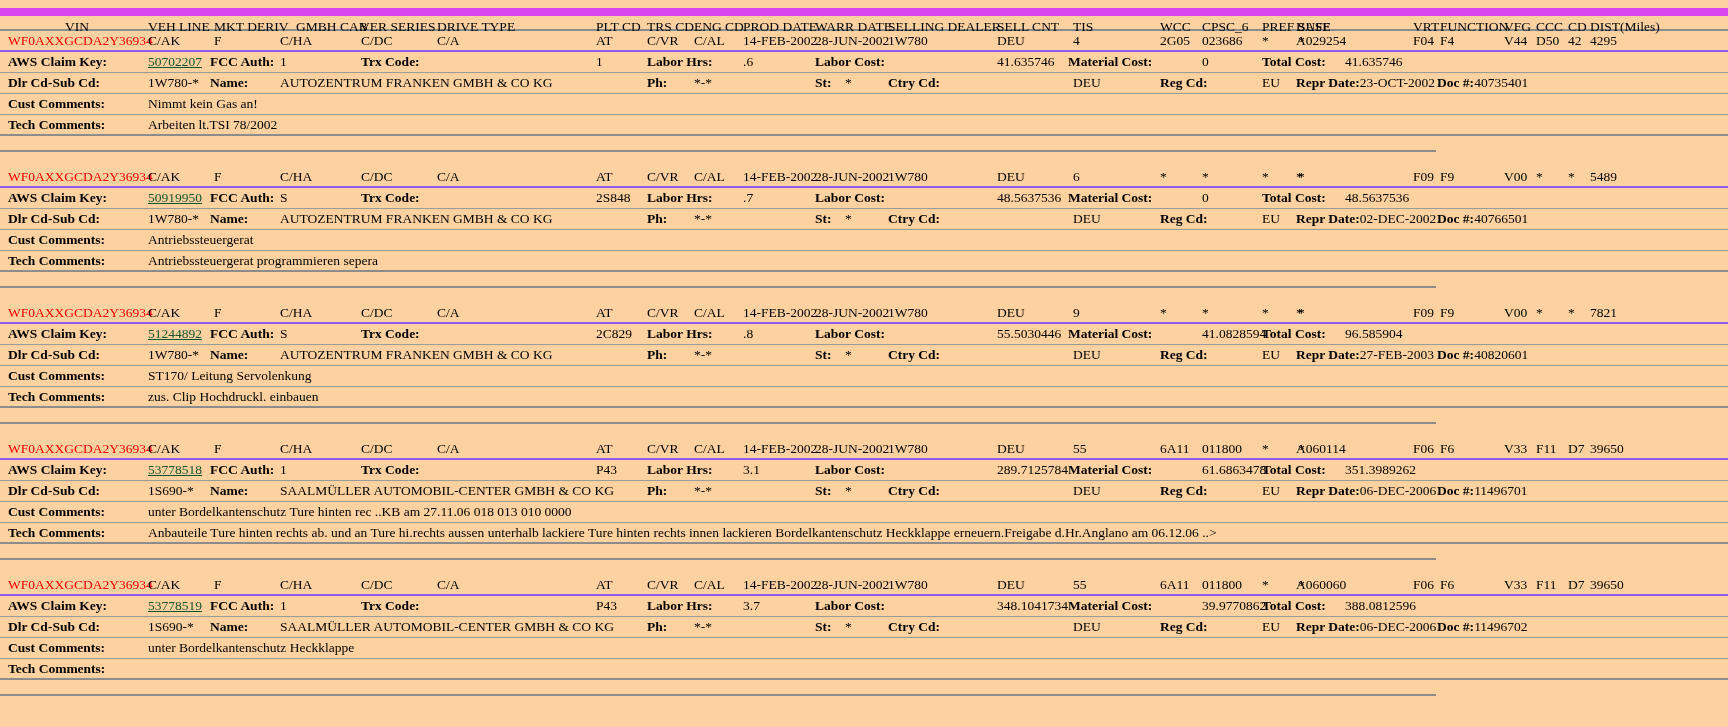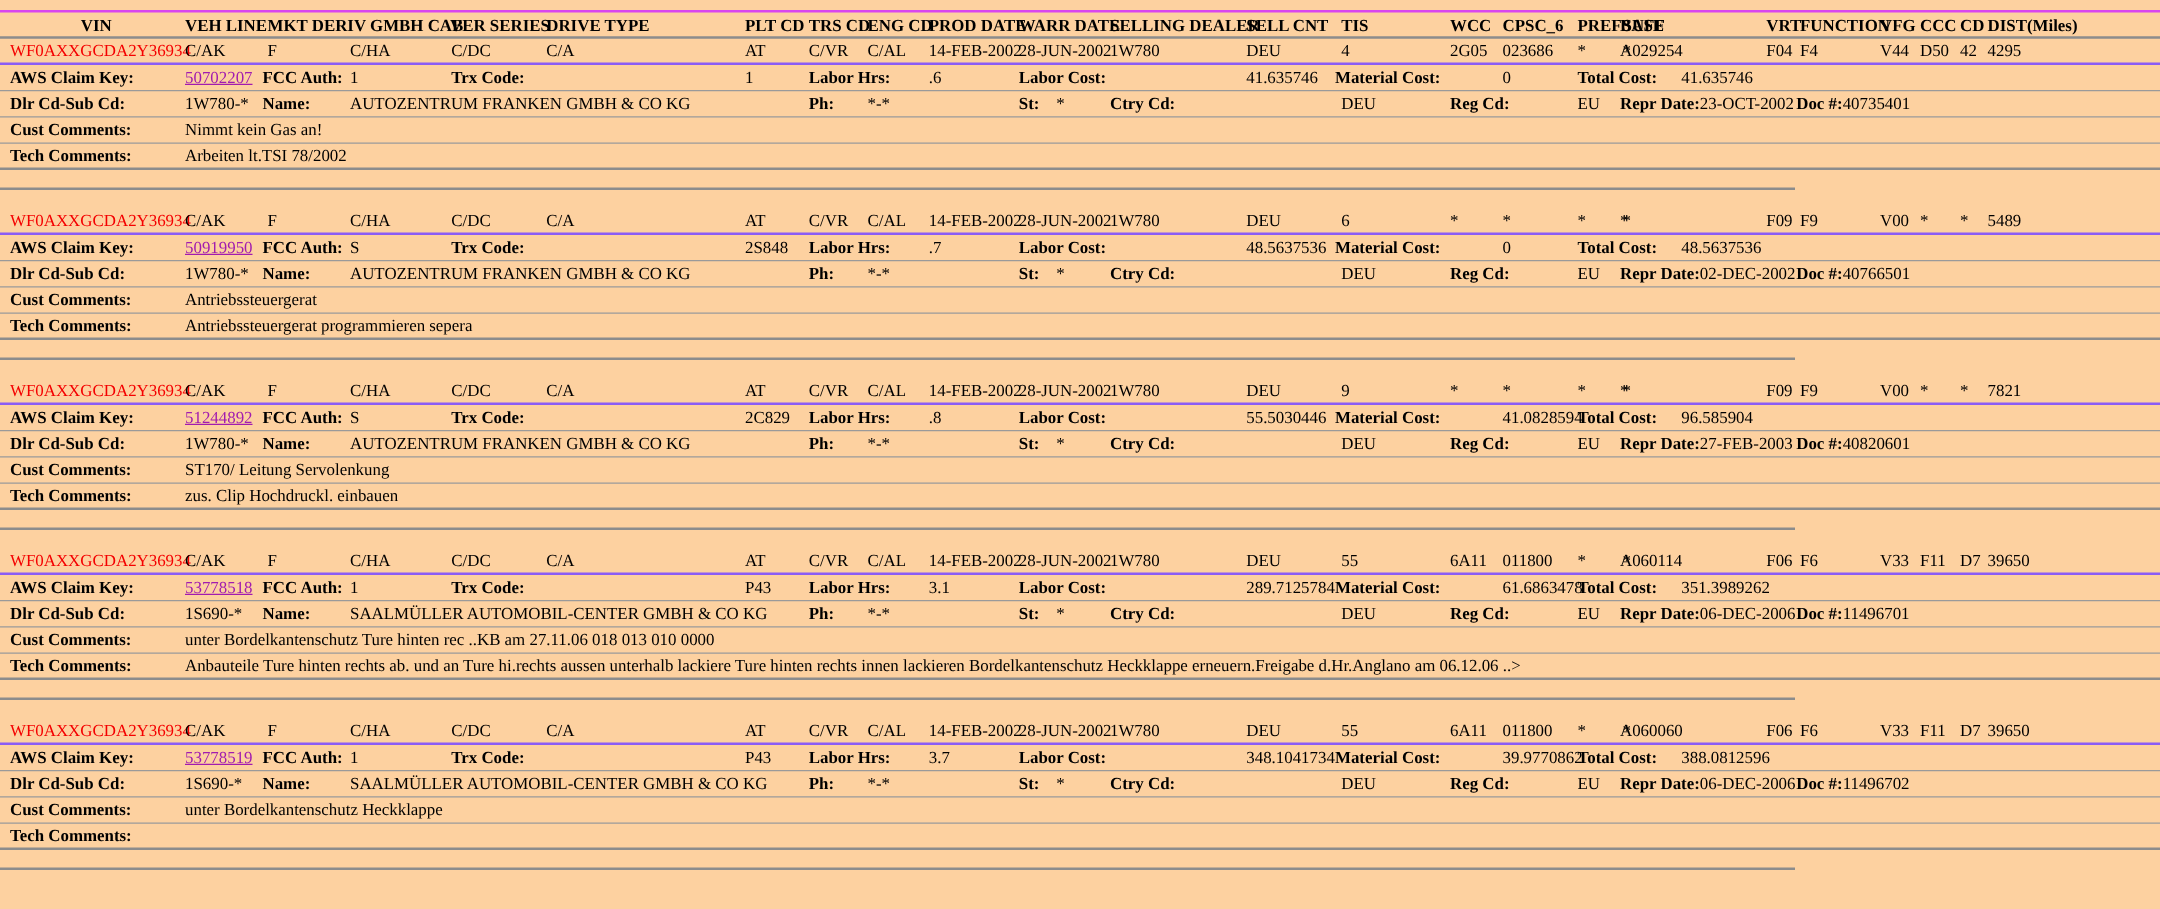--- a/index.html
+++ b/index.html
@@ -6,29 +6,29 @@
   body{
     background:#fdd1a0;
     font-family:"Liberation Serif","DejaVu Serif",serif;
     font-size:13.5px;
     color:#000;
   }
   *{box-sizing:border-box;}
   .page{position:relative;width:1728px;min-height:727px;padding-top:8px;overflow:hidden;}
   .row{position:relative;height:21px;line-height:20px;white-space:nowrap;}
   .row > span,.row > a{position:absolute;top:0;white-space:nowrap;}
-  .hdr{height:23px;line-height:22px;border-top:2px solid #d946ef;border-bottom:2px solid #8c8c8c;font-weight:bold;}
+  .hdr{height:23px;line-height:22px;border-top:8px solid #d946ef;border-bottom:2px solid #8c8c8c;}
   .data-row{border-bottom:2px solid #8b5cf6;}
   .mid{border-bottom:1px solid #9a9a9a;padding-left:35px;}
   .tech{border-bottom:2px solid #8c8c8c;}
   .sep{position:relative;height:31px;}
   .sep-line{position:absolute;top:14px;left:0;width:1436px;height:0;border-top:2px solid #8c8c8c;}
   .b{font-weight:bold;}
   .vin{color:#f40000;}
-  a.link{color:#a21caf;text-decoration:underline;cursor:pointer;}
+  a.link{color:#14532d;text-decoration:underline;cursor:pointer;}
   
   .xvin{left:8px;width:138px;text-align:center;}
   .x8{left:8px;}   .x148{left:148px;} .x210{left:210px;} .x214{left:214px;}
   .x280{left:280px;} .x296{left:296px;} .x360{left:360px;} .x361{left:361px;}
   .x437{left:437px;} .x596{left:596px;} .x647{left:647px;} .x694{left:694px;text-align:center;}
   .x743{left:743px;} .x815{left:815px;} .x845{left:845px;} .x888{left:888px;}
   .x997{left:997px;} .x1068{left:1068px;} .x1073{left:1073px;} .x1160{left:1160px;text-align:right;}
   .x1202{left:1202px;} .x1262{left:1262px;} .x1296{left:1296px;} .x1345{left:1345px;}
   .x1350{left:1298px;} .x1413{left:1413px;} .x1437{left:1437px;} .x1440{left:1440px;}
   .x1504{left:1504px;} .x1536{left:1536px;} .x1568{left:1568px;} .x1590{left:1590px;}

